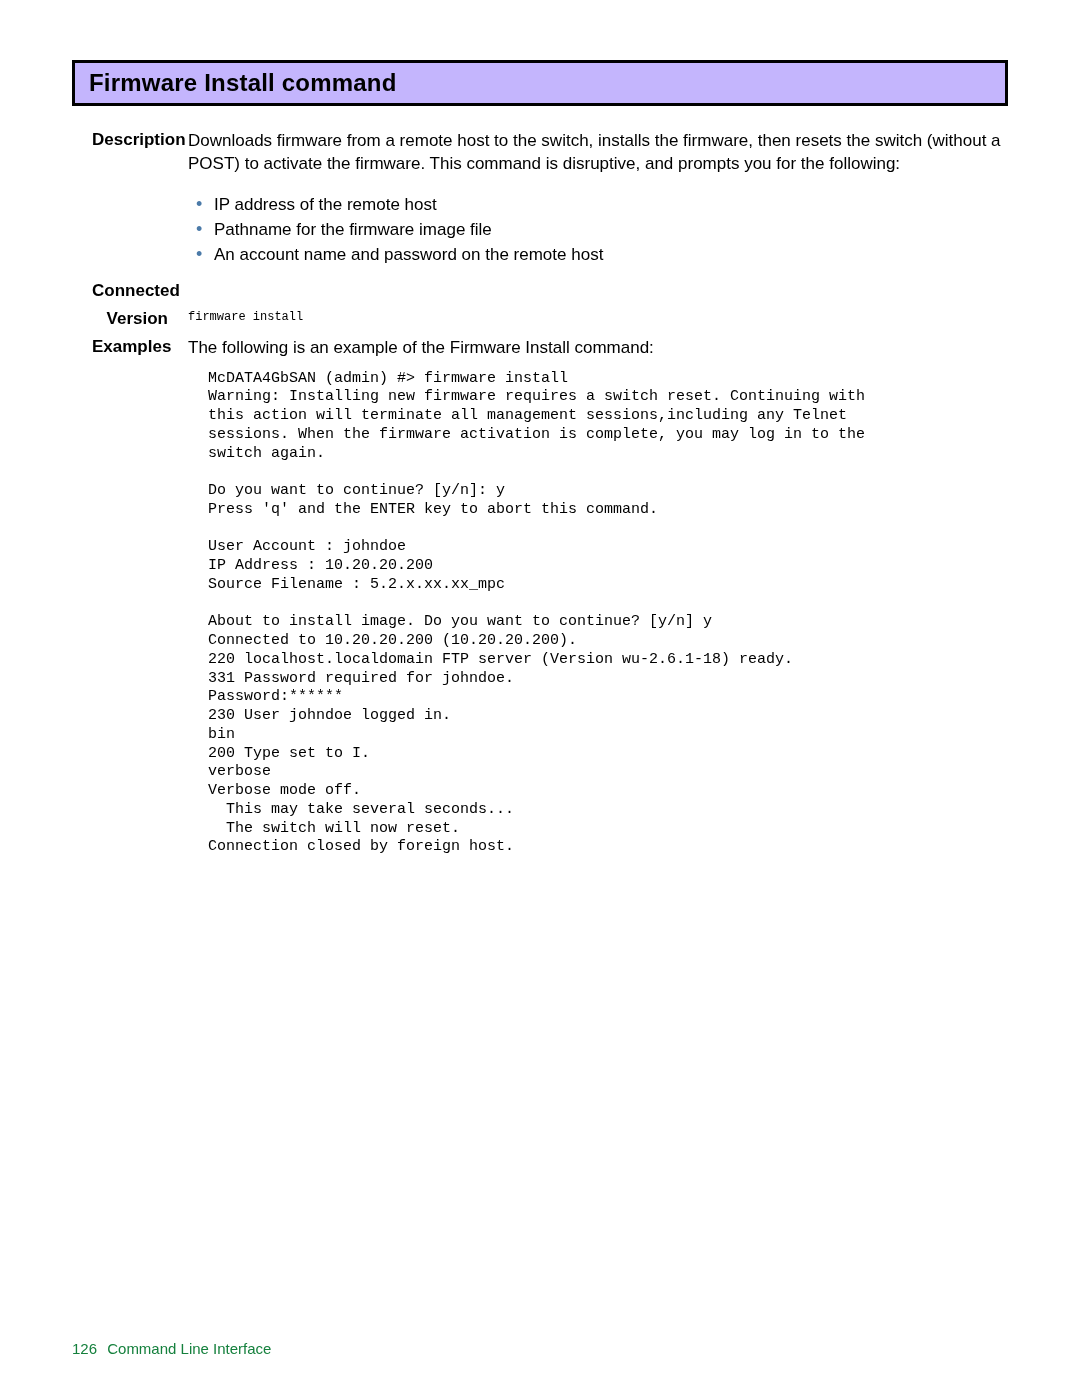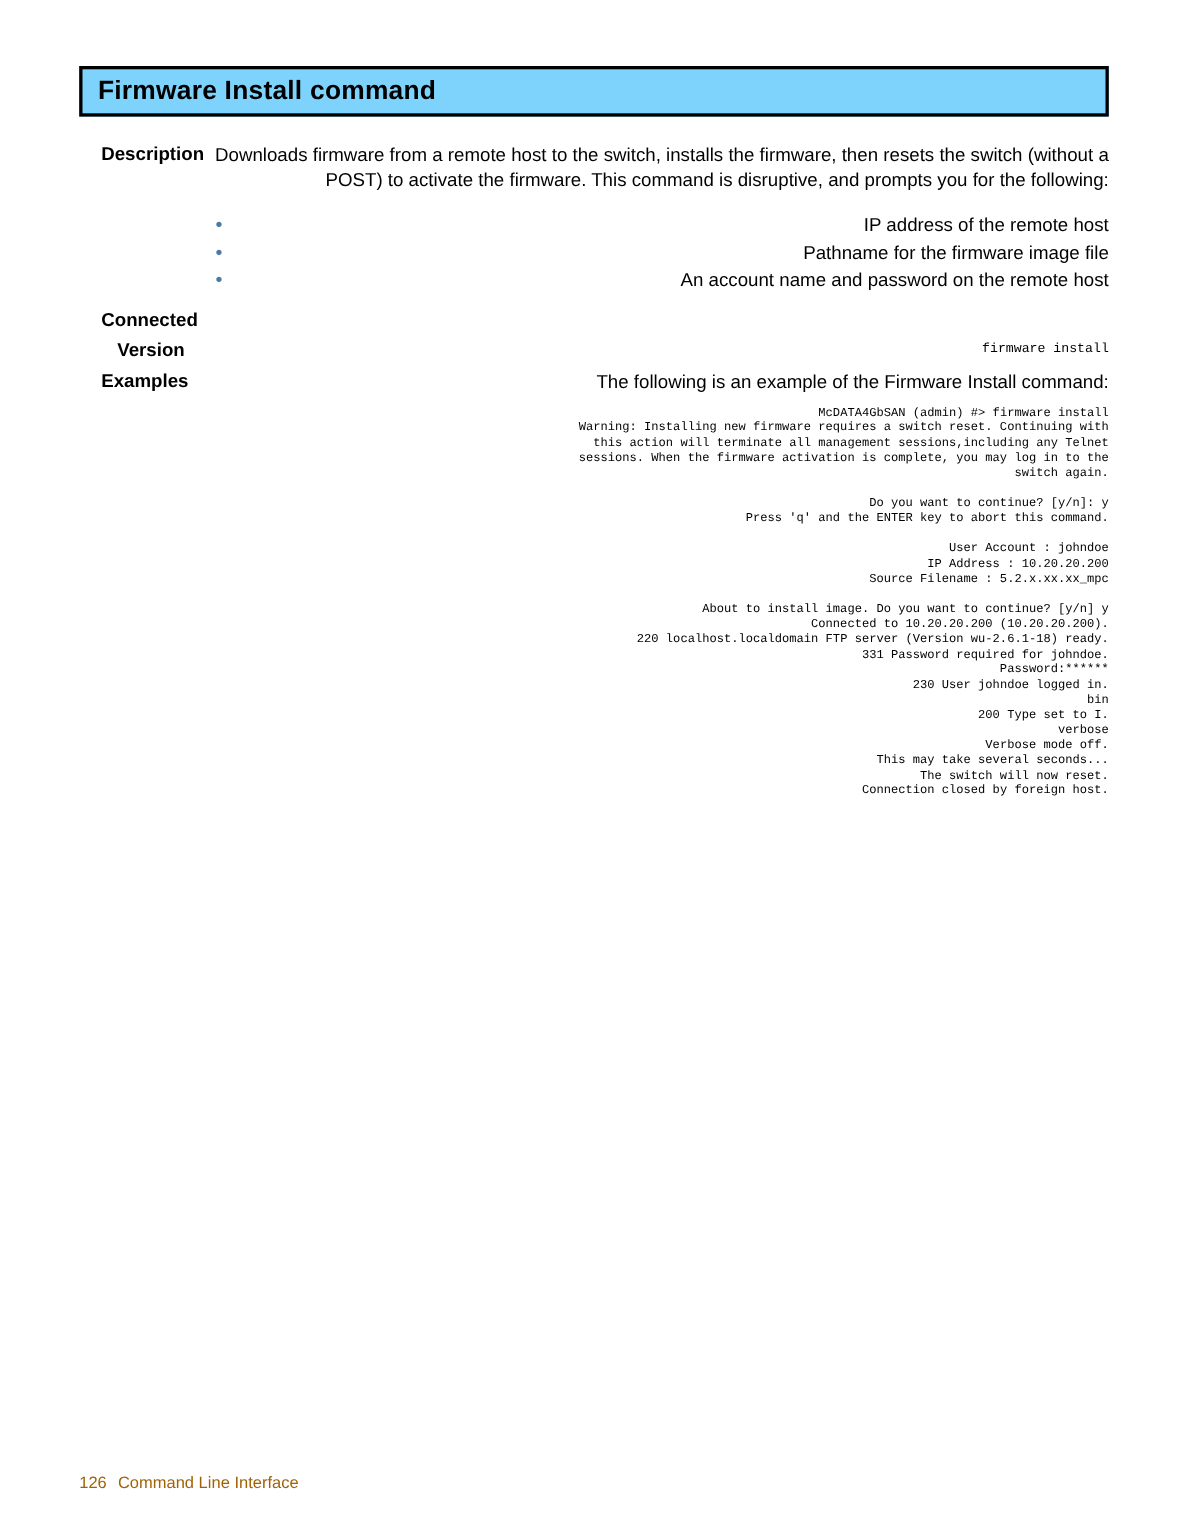--- a/index.html
+++ b/index.html
@@ -13,21 +13,21 @@
       background: #fff;
       font-family: Arial, Helvetica, sans-serif;
       color: #000;
       position: relative;
     }
     .page {
       padding: 60px 72px 40px 72px;
     }
     .title-box {
       border: 3px solid #000;
-      background: #7dd3fc;
+      background: #c4b5fd;
       padding: 6px 14px;
       margin-bottom: 24px;
     }
     .title-box h1 {
       font-size: 24px;
       font-weight: bold;
       letter-spacing: 0.2px;
     }
     .definition-list {
       margin-left: 20px;
@@ -43,21 +43,20 @@
       text-align: right;
       font-weight: bold;
       font-size: 17px;
       padding-right: 20px;
       padding-top: 0px;
     }
     .def-desc {
       flex: 1;
       font-size: 17px;
       line-height: 1.35;
-      text-align: right;
     }
     .def-desc p {
       margin-bottom: 6px;
     }
     ul.sub-list {
       list-style: none;
       margin-top: 18px;
       margin-bottom: 6px;
       padding-left: 26px;
     }
@@ -75,32 +74,32 @@
       font-size: 18px;
       line-height: 1.2;
     }
     .mono {
       font-family: "Courier New", Courier, monospace;
       font-size: 12px;
       white-space: pre;
     }
     .mono-block {
       font-family: "Courier New", Courier, monospace;
-      font-size: 11px;
+      font-size: 15px;
       line-height: 1.25;
       white-space: pre-wrap;
-      margin-left: 2px;
+      margin-left: 20px;
       margin-top: 10px;
     }
     .footer {
       position: absolute;
       bottom: 40px;
       left: 72px;
       font-size: 15px;
-      color: #a16207;
+      color: #15803d;
     }
     .footer .pagenum {
       display: inline;
     }
     .footer .section {
       display: inline;
       margin-left: 6px;
     }
   </style>
 </head>

